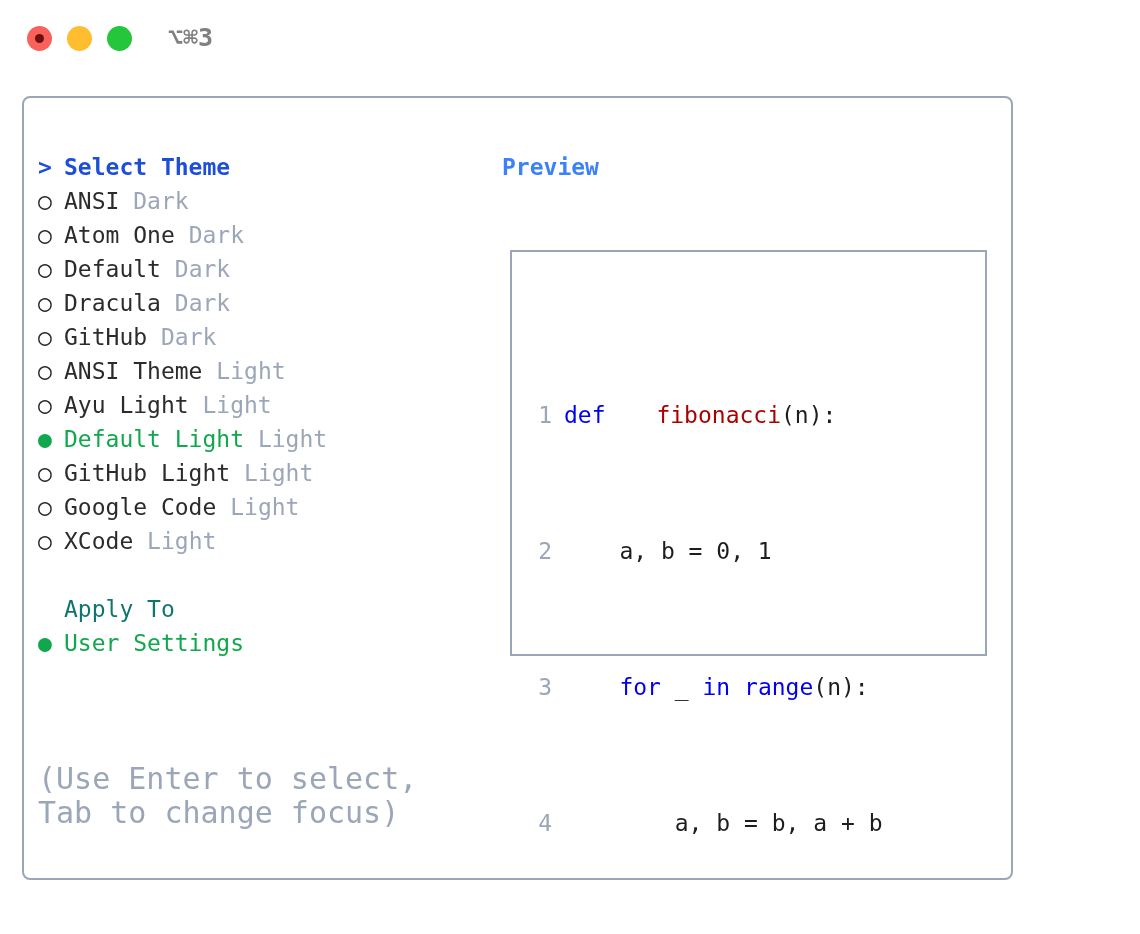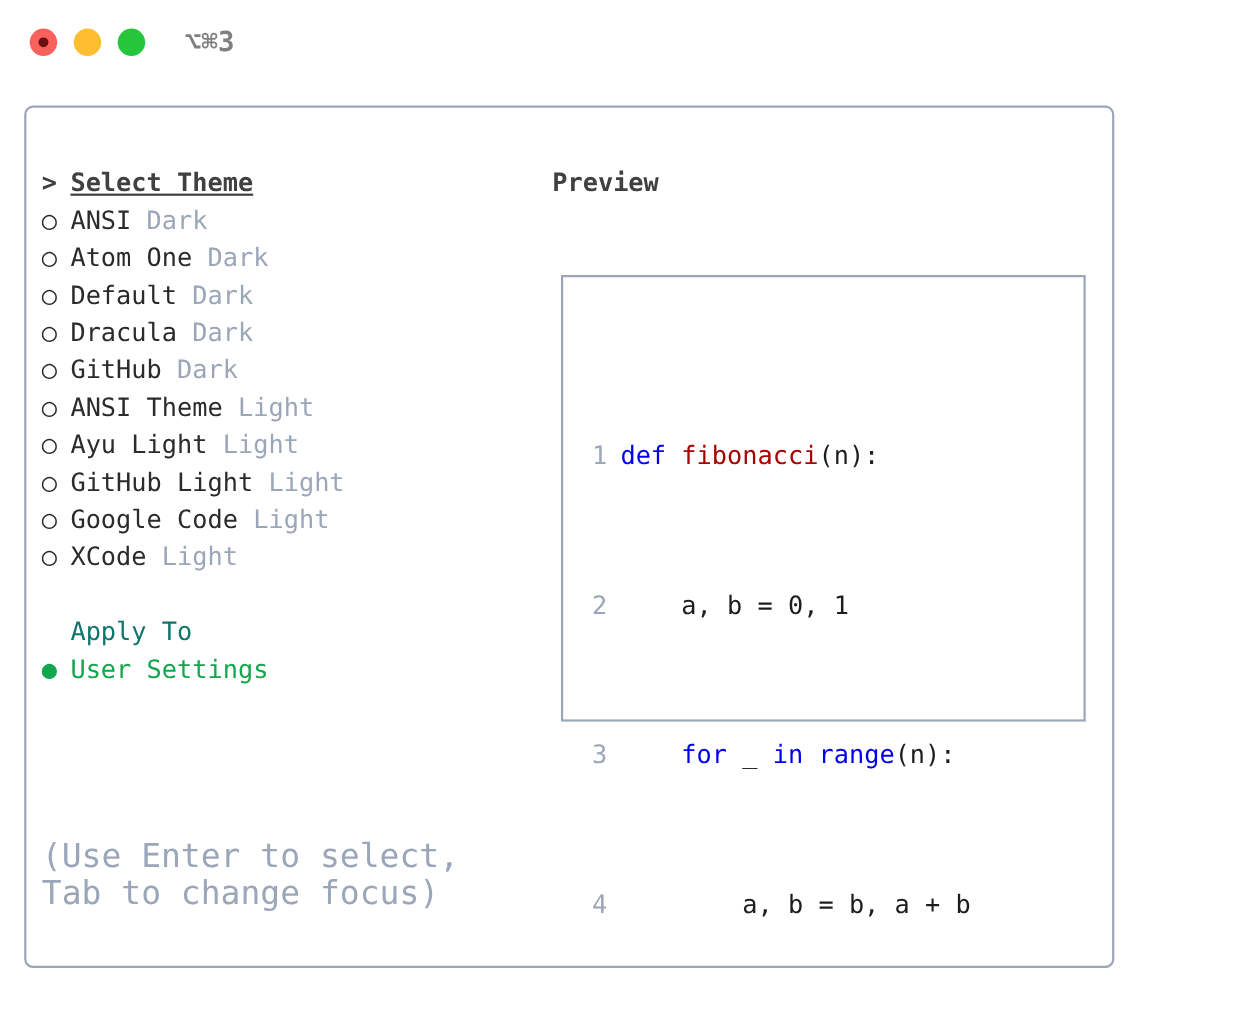--- a/index.html
+++ b/index.html
@@ -90,22 +90,21 @@
     font-size: 23px;
     color: #2b2b2b;
   }
   .bullet {
     display: inline-block;
     width: 26px;
     white-space: pre;
   }
   .row-title {
     font-weight: bold;
-    color: #404040;
-    text-decoration: underline;
+    color: #1d4ed8;
   }
   .row-title .bullet { font-weight: bold; }
 
   .row.selected .label { color: #11a84d; }
   .row.selected .bullet { color: #11a84d; }
 
   .suffix { color: #9ba6b8; }
 
   .section-head {
     color: #0f766e;
@@ -124,21 +123,21 @@
   
   #right-col {
     position: absolute;
     left: 478px;
     top: 52px;
     width: 500px;
   }
   #preview-title {
     font-size: 23px;
     font-weight: bold;
-    color: #404040;
+    color: #3b82f6;
     line-height: 34px;
   }
   #preview-box {
     position: absolute;
     left: 8px;
     top: 100px;
     width: 477px;
     height: 406px;
     box-sizing: border-box;
     border: 2px solid #9ba6b6;
@@ -155,21 +154,21 @@
   .cline { white-space: pre; }
   .lno {
     display: inline-block;
     width: 28px;
     text-align: right;
     color: #9ba6b8;
   }
   .gutter-gap { display: inline-block; width: 12px; }
 
   .tok-kw   { color: #0000ee; }
-  .tok-fn   { color: #aa0000; }
+  .tok-fn   { color: #aa0000; margin-left: 37px; }
   .tok-txt  { color: #1d1d1d; }
 </style>
 </head>
 <body>
 
 <div id="window">
 
   <div id="titlebar">
     <div class="dot" id="dot-close"></div>
     <div id="dot-close-inner"></div>
@@ -192,20 +191,21 @@
       <div class="row"><span class="bullet">○</span><span class="label">Default</span><span class="suffix"> <span>Dark</span></span></div>
 
       <div class="row"><span class="bullet">○</span><span class="label">Dracula</span><span class="suffix"> <span>Dark</span></span></div>
 
       <div class="row"><span class="bullet">○</span><span class="label">GitHub</span><span class="suffix"> <span>Dark</span></span></div>
 
       <div class="row"><span class="bullet">○</span><span class="label">ANSI Theme</span><span class="suffix"> <span>Light</span></span></div>
 
       <div class="row"><span class="bullet">○</span><span class="label">Ayu Light</span><span class="suffix"> <span>Light</span></span></div>
 
+      <div class="row selected"><span class="bullet">●</span><span class="label">Default Light</span><span class="suffix"> <span>Light</span></span></div>
 
       <div class="row"><span class="bullet">○</span><span class="label">GitHub Light</span><span class="suffix"> <span>Light</span></span></div>
 
       <div class="row"><span class="bullet">○</span><span class="label">Google Code</span><span class="suffix"> <span>Light</span></span></div>
 
       <div class="row"><span class="bullet">○</span><span class="label">XCode</span><span class="suffix"> <span>Light</span></span></div>
 
       <div class="row">&nbsp;</div>
 
       <div class="row section-head"><span class="bullet"> </span><span class="label">Apply To</span></div>

